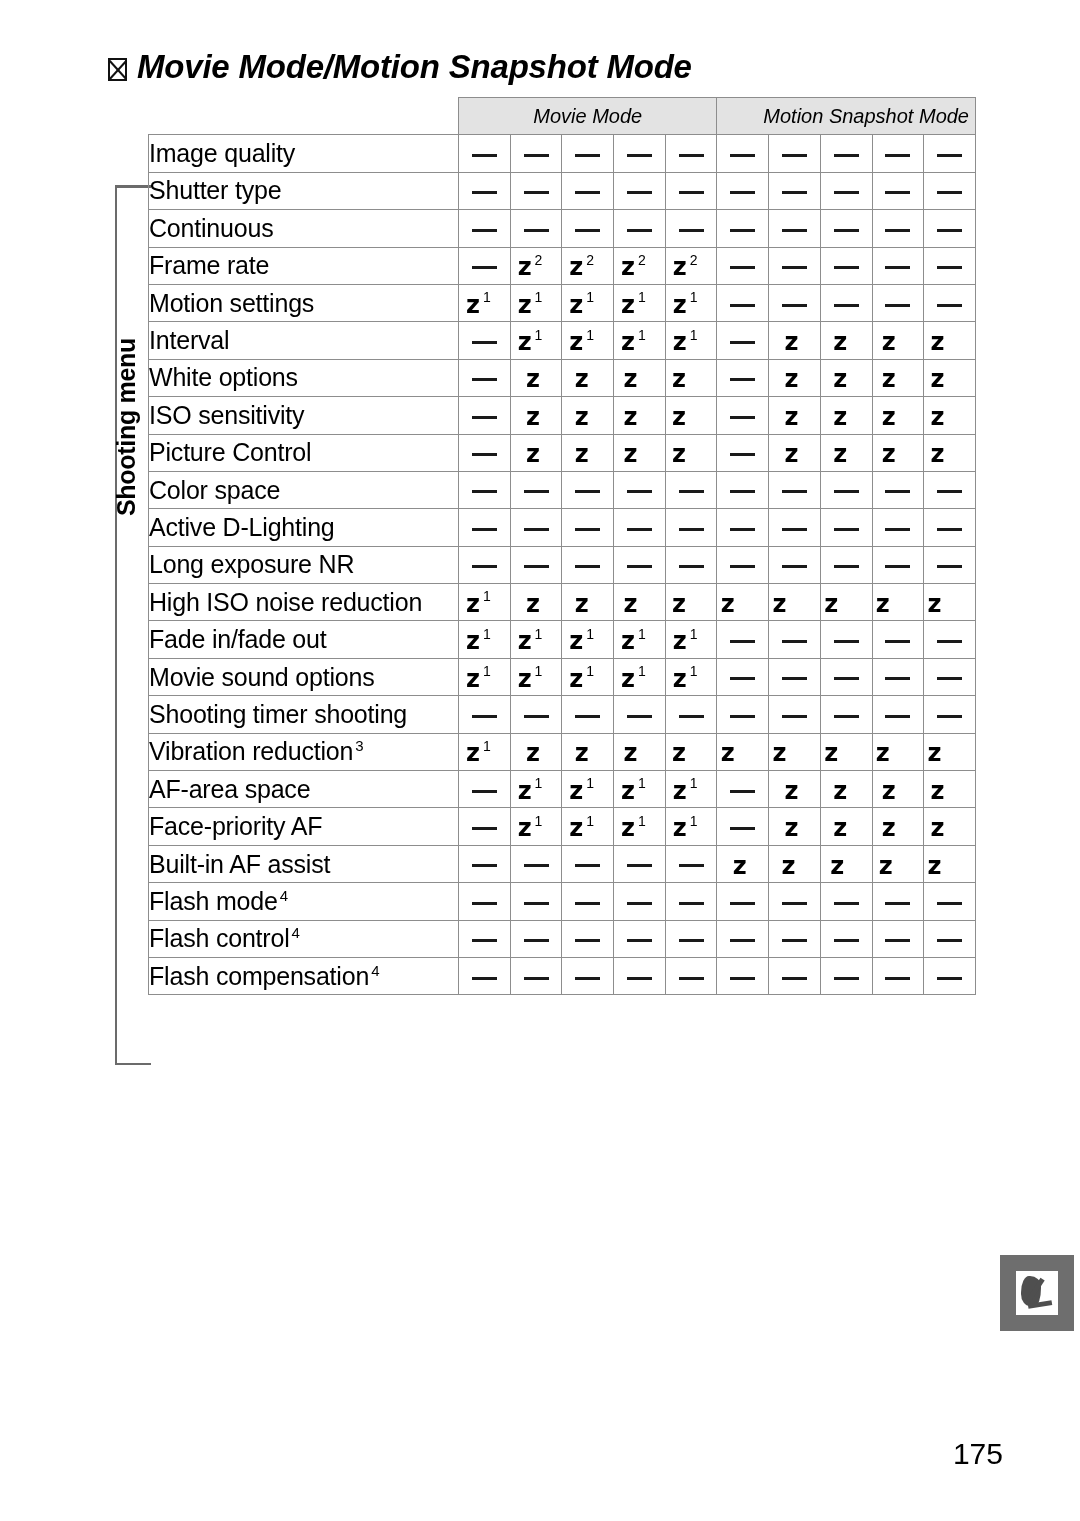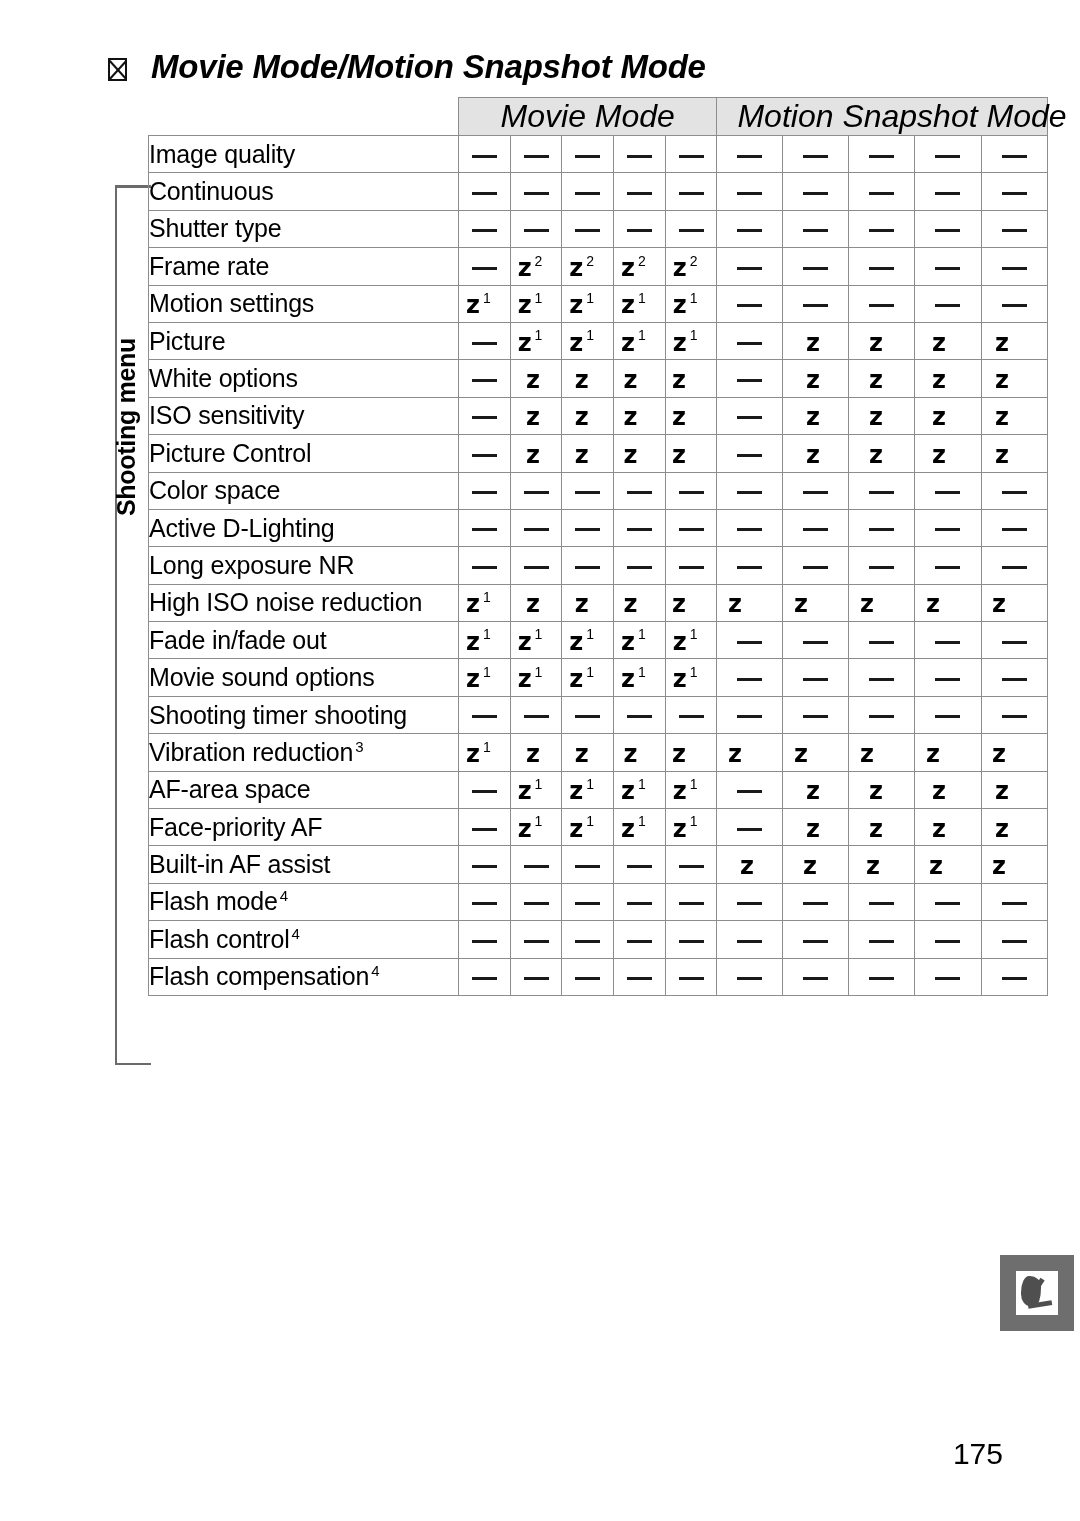--- a/index.html
+++ b/index.html
@@ -16,21 +16,21 @@
     overflow: hidden;
   }
 
   
   #section-heading {
     position: absolute;
     left: 108px;
     top: 48px;
     display: flex;
     align-items: baseline;
-    gap: 24px;
+    gap: 10px;
     white-space: nowrap;
   }
   #section-heading .tofu {
     display: inline-block;
     width: 19px;
     height: 23px;
     border: 2px solid #111;
     position: relative;
     transform: translateY(3px);
     box-sizing: border-box;
@@ -116,21 +116,21 @@
     border-top: none !important;
     border-left: none !important;
     border-bottom: none !important;
     border-right: none !important;
     background: #ffffff;
   }
   .grp-head {
     background: #e3e3e3;
     text-align: center;
     font-style: italic;
-    font-size: 32px;
+    font-size: 20px;
     font-weight: 400;
     height: 44px;
     white-space: nowrap;
     position: relative;
     overflow: visible;
   }
   .grp-head span { display: inline-block; }
   .grp-head.wide span {
     position: relative;
     left: 20px;
@@ -298,34 +298,34 @@
         <td class="cell"><span class="dash"></span></td>
         <td class="cell"><span class="dash"></span></td>
         <td class="cell"><span class="dash"></span></td>
         <td class="cell"><span class="dash"></span></td>
         <td class="cell"><span class="dash"></span></td>
         <td class="cell"><span class="dash"></span></td>
         <td class="cell"><span class="dash"></span></td>
         <td class="cell"><span class="dash"></span></td>
       </tr>
       <tr>
+        <td class="row-label">Shutter type</td>
+        <td class="cell"><span class="dash"></span></td>
+        <td class="cell"><span class="dash"></span></td>
+        <td class="cell"><span class="dash"></span></td>
+        <td class="cell"><span class="dash"></span></td>
+        <td class="cell"><span class="dash"></span></td>
+        <td class="cell"><span class="dash"></span></td>
+        <td class="cell"><span class="dash"></span></td>
+        <td class="cell"><span class="dash"></span></td>
+        <td class="cell"><span class="dash"></span></td>
+        <td class="cell"><span class="dash"></span></td>
+      </tr>
+      <tr>
         <td class="row-label">Continuous</td>
-        <td class="cell"><span class="dash"></span></td>
-        <td class="cell"><span class="dash"></span></td>
-        <td class="cell"><span class="dash"></span></td>
-        <td class="cell"><span class="dash"></span></td>
-        <td class="cell"><span class="dash"></span></td>
-        <td class="cell"><span class="dash"></span></td>
-        <td class="cell"><span class="dash"></span></td>
-        <td class="cell"><span class="dash"></span></td>
-        <td class="cell"><span class="dash"></span></td>
-        <td class="cell"><span class="dash"></span></td>
-      </tr>
-      <tr>
-        <td class="row-label">Shutter type</td>
         <td class="cell"><span class="dash"></span></td>
         <td class="cell"><span class="dash"></span></td>
         <td class="cell"><span class="dash"></span></td>
         <td class="cell"><span class="dash"></span></td>
         <td class="cell"><span class="dash"></span></td>
         <td class="cell"><span class="dash"></span></td>
         <td class="cell"><span class="dash"></span></td>
         <td class="cell"><span class="dash"></span></td>
         <td class="cell"><span class="dash"></span></td>
         <td class="cell"><span class="dash"></span></td>
@@ -350,21 +350,21 @@
         <td class="cell"><span class="inner" style="position: relative; left: -6px;"><span class="chk">z</span><span class="note">1</span></span></td>
         <td class="cell"><span class="inner" style="position: relative; left: -6px;"><span class="chk">z</span><span class="note">1</span></span></td>
         <td class="cell"><span class="inner" style="position: relative; left: -6px;"><span class="chk">z</span><span class="note">1</span></span></td>
         <td class="cell"><span class="dash"></span></td>
         <td class="cell"><span class="dash"></span></td>
         <td class="cell"><span class="dash"></span></td>
         <td class="cell"><span class="dash"></span></td>
         <td class="cell"><span class="dash"></span></td>
       </tr>
       <tr>
-        <td class="row-label">Picture</td>
+        <td class="row-label">Interval</td>
         <td class="cell"><span class="dash"></span></td>
         <td class="cell"><span class="inner" style="position: relative; left: -6px;"><span class="chk">z</span><span class="note">1</span></span></td>
         <td class="cell"><span class="inner" style="position: relative; left: -6px;"><span class="chk">z</span><span class="note">1</span></span></td>
         <td class="cell"><span class="inner" style="position: relative; left: -6px;"><span class="chk">z</span><span class="note">1</span></span></td>
         <td class="cell"><span class="inner" style="position: relative; left: -6px;"><span class="chk">z</span><span class="note">1</span></span></td>
         <td class="cell"><span class="dash"></span></td>
         <td class="cell"><span class="inner" style="left: -3px; position: relative;"><span class="chk">z</span></span></td>
         <td class="cell"><span class="inner" style="left: -6px; position: relative;"><span class="chk">z</span></span></td>
         <td class="cell"><span class="inner" style="left: -9px; position: relative;"><span class="chk">z</span></span></td>
         <td class="cell"><span class="inner" style="left: -12px; position: relative;"><span class="chk">z</span></span></td>

